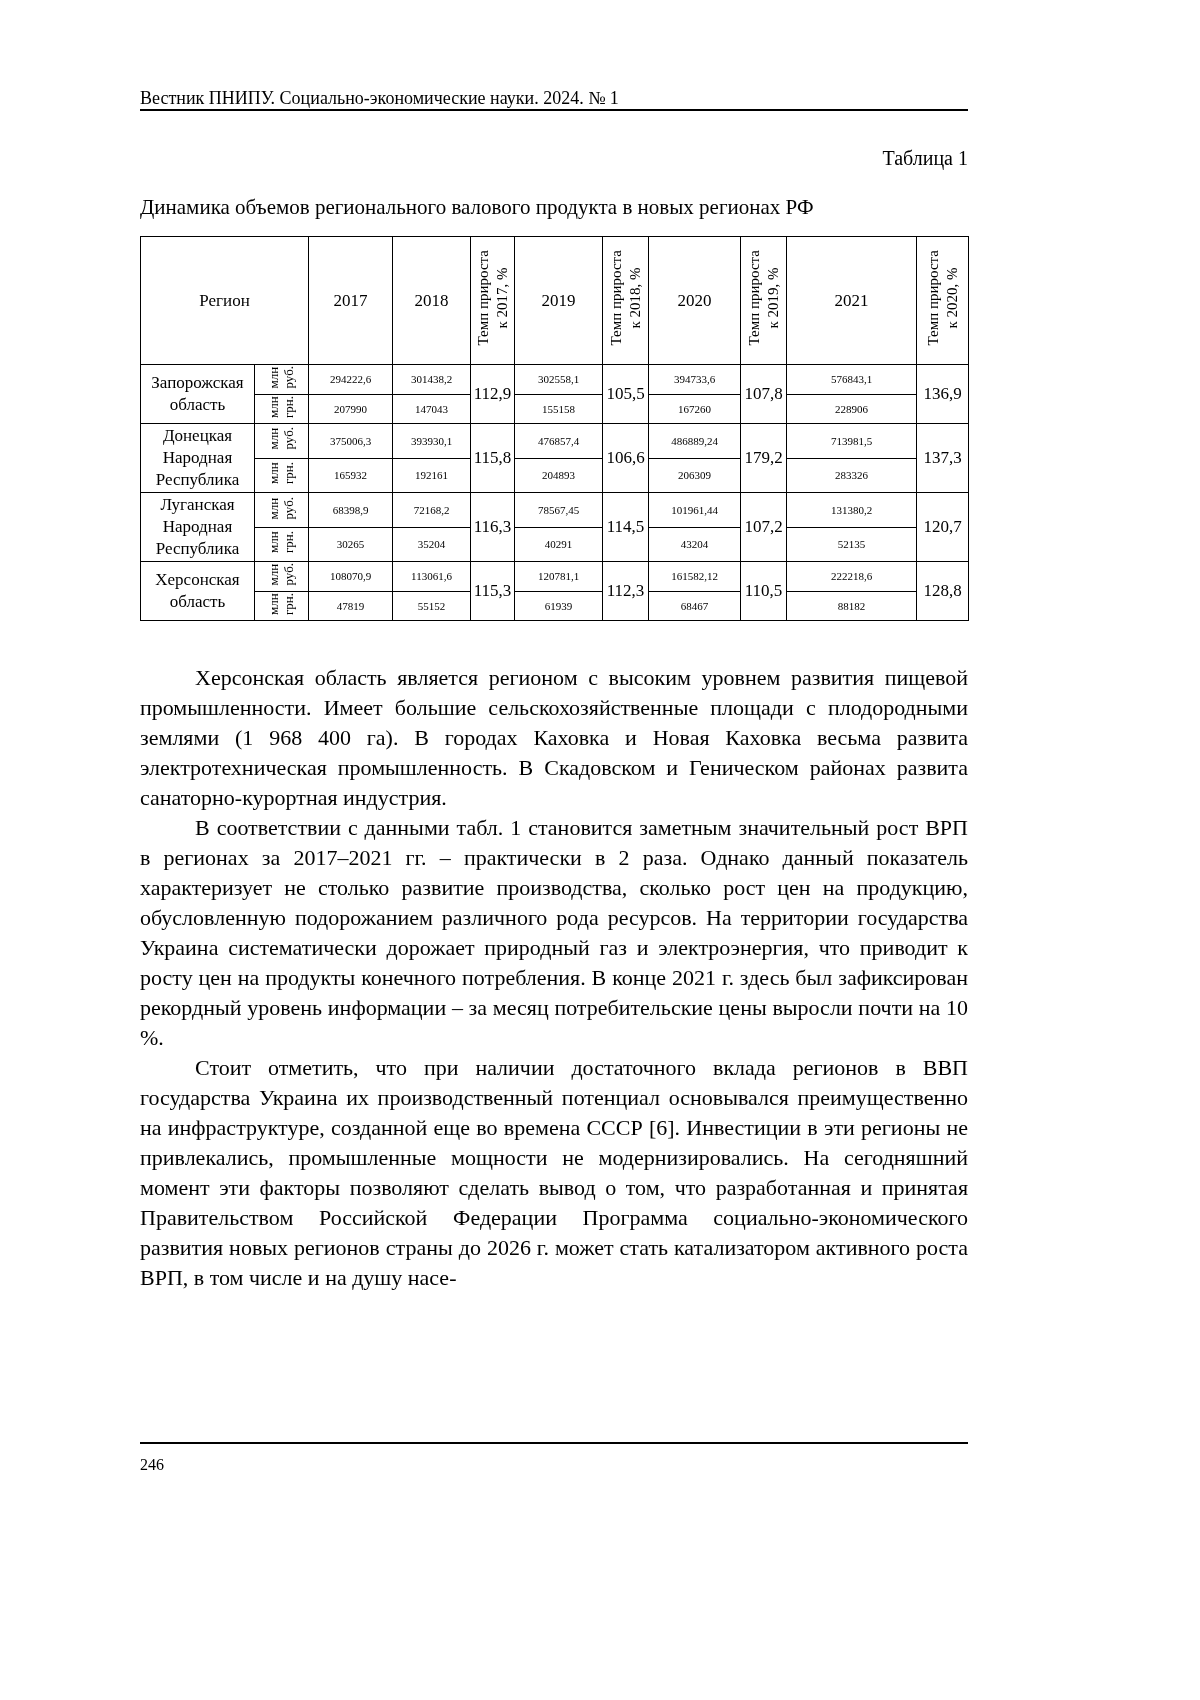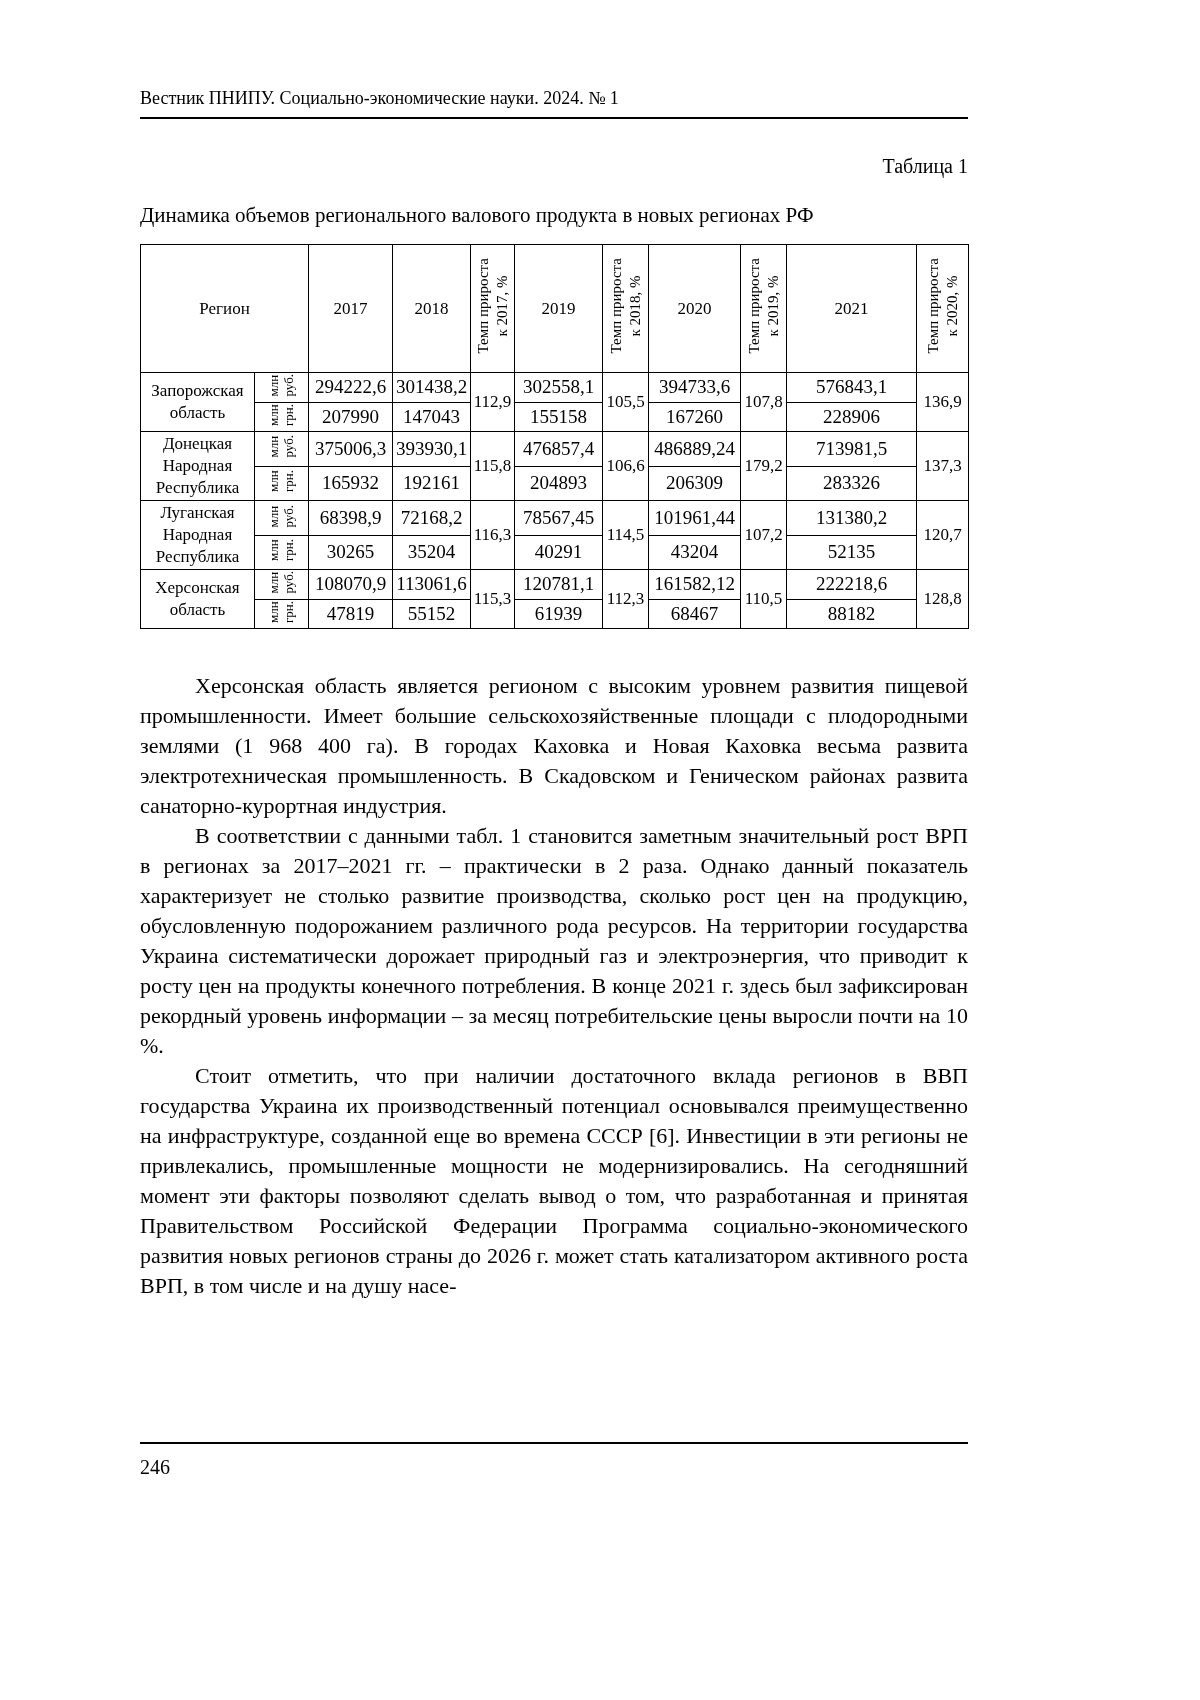--- a/index.html
+++ b/index.html
@@ -11,21 +11,20 @@
     font-family: "Liberation Serif", "DejaVu Serif", serif;
     position: relative;
   }
   .content {
     position: absolute;
     left: 140px; top: 88px;
     width: 828px;
   }
   .running-head {
     font-size: 18px;
-    padding-bottom: 8px;
     border-bottom: 2px solid #000;
   }
   .table-caption {
     text-align: right;
     font-size: 20px;
     margin-top: 36px;
   }
   .table-title {
     font-size: 21px;
     margin-top: 20px;
@@ -41,21 +40,21 @@
   .vrp-table td, .vrp-table th {
     border: 1.5px solid #000;
     font-weight: normal;
     text-align: center;
     vertical-align: middle;
     padding: 1px 2px;
     overflow: hidden;
   }
   .head-row th { height: 128px; font-size: 17px; }
   .region-cell { font-size: 17px; line-height: 1.3; }
-  .data-cell { font-size: 19px; height: 24px; }
+  .data-cell { font-size: 11px; height: 24px; }
   .growth-cell { font-size: 17px; }
   .vert {
     writing-mode: vertical-rl;
     transform: rotate(180deg);
     display: inline-block;
   }
   .growth-vert { font-size: 15px; line-height: 1.25; }
   .unit-vert { font-size: 13px; line-height: 1.15; }
   .body-text {
     margin-top: 42px;
@@ -64,21 +63,21 @@
     text-align: justify;
     font-family: Liberation Serif, serif;
   }
   .body-text p { margin: 0; text-indent: 55px; }
   .footer {
     position: absolute;
     left: 140px; top: 1442px;
     width: 828px;
     border-top: 2px solid #000;
     padding-top: 12px;
-    font-size: 20px;
+    font-size: 16px;
   }
 </style>
 </head>
 <body>
 
 <div class="content">
 
   <div class="running-head">Вестник ПНИПУ. Социально-экономические науки. 2024. № 1</div>
 
   <div class="table-caption">Таблица 1</div>

